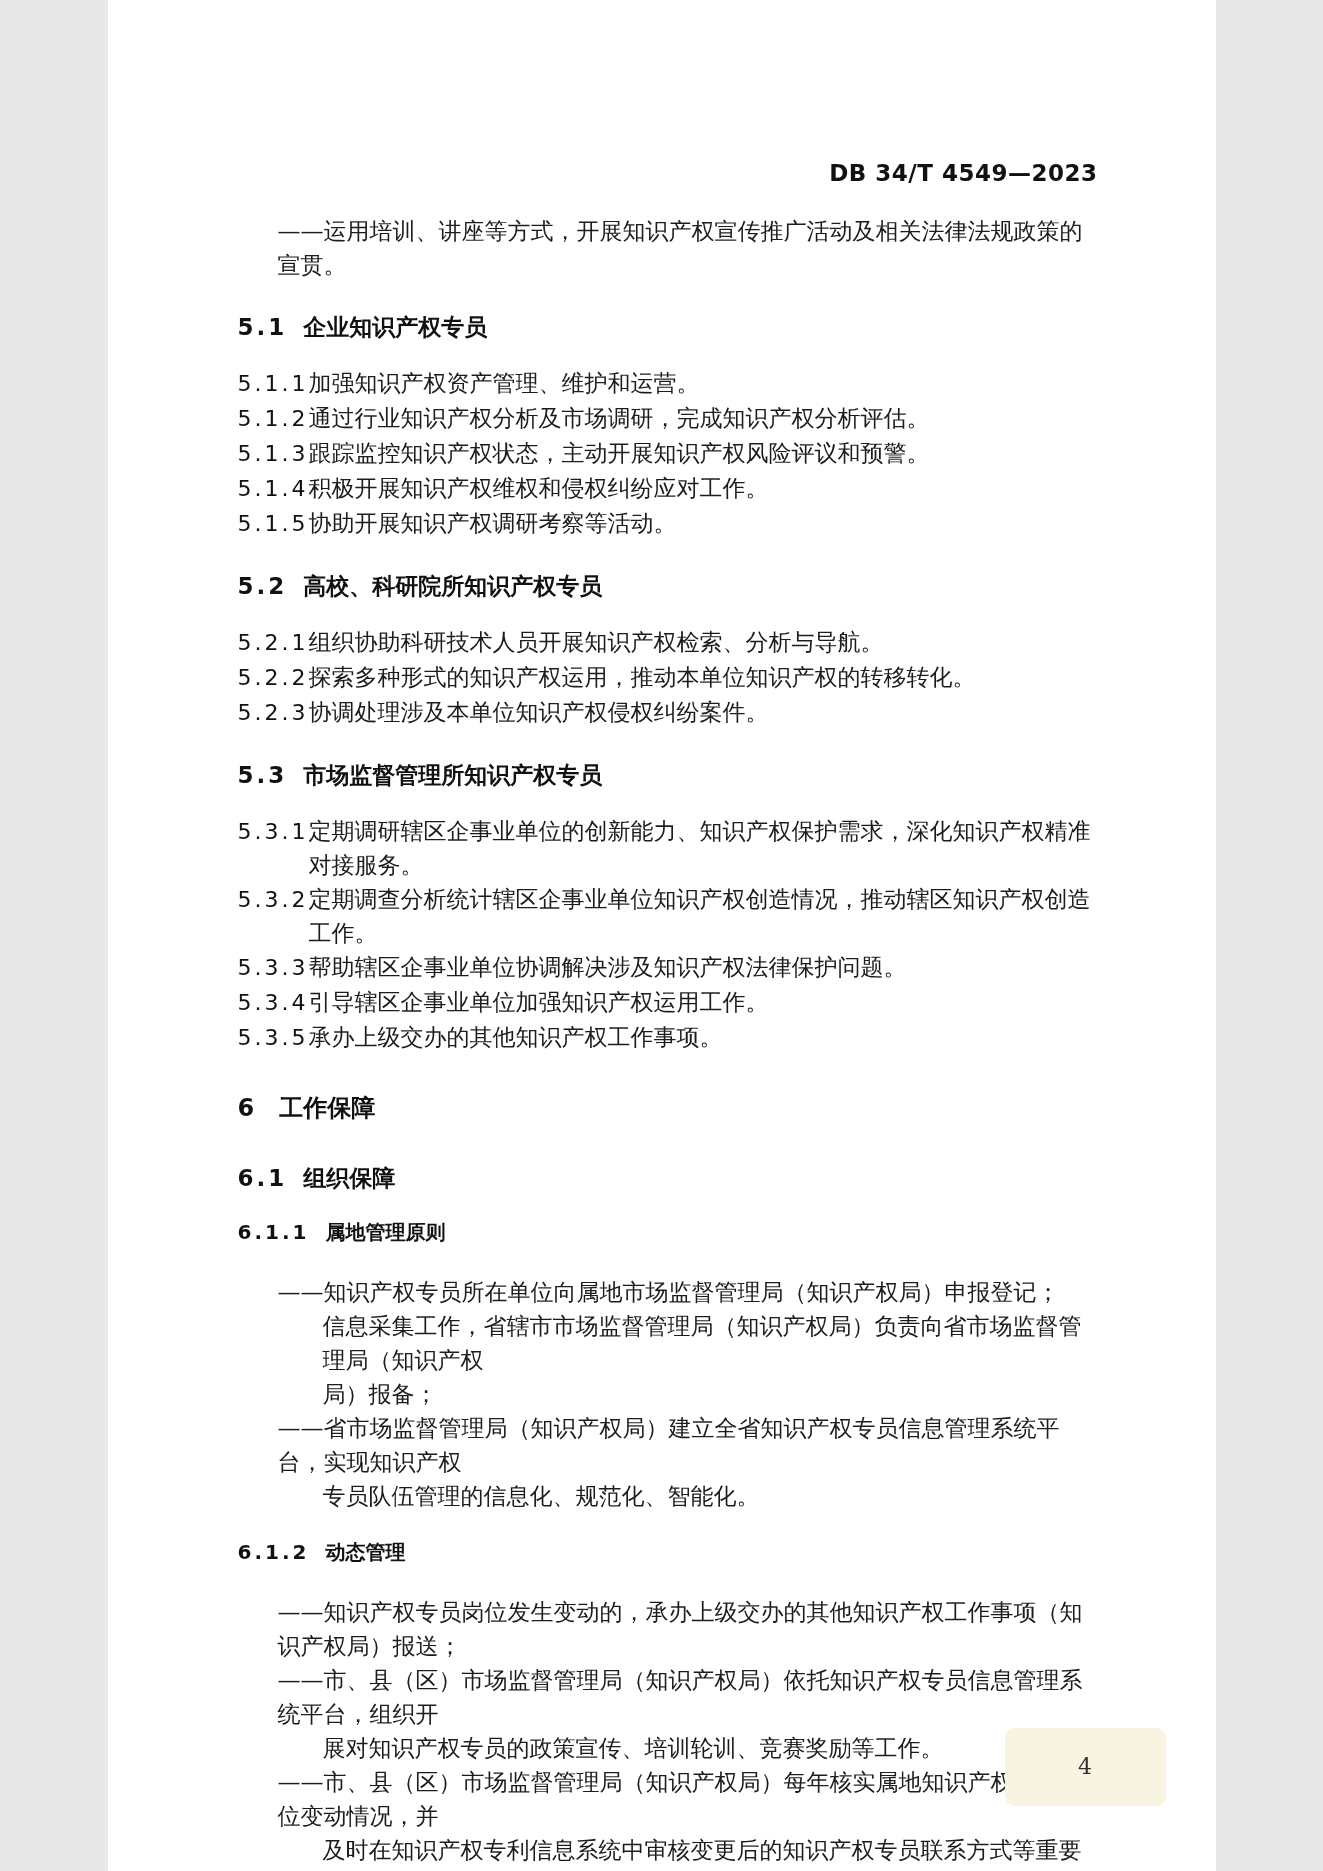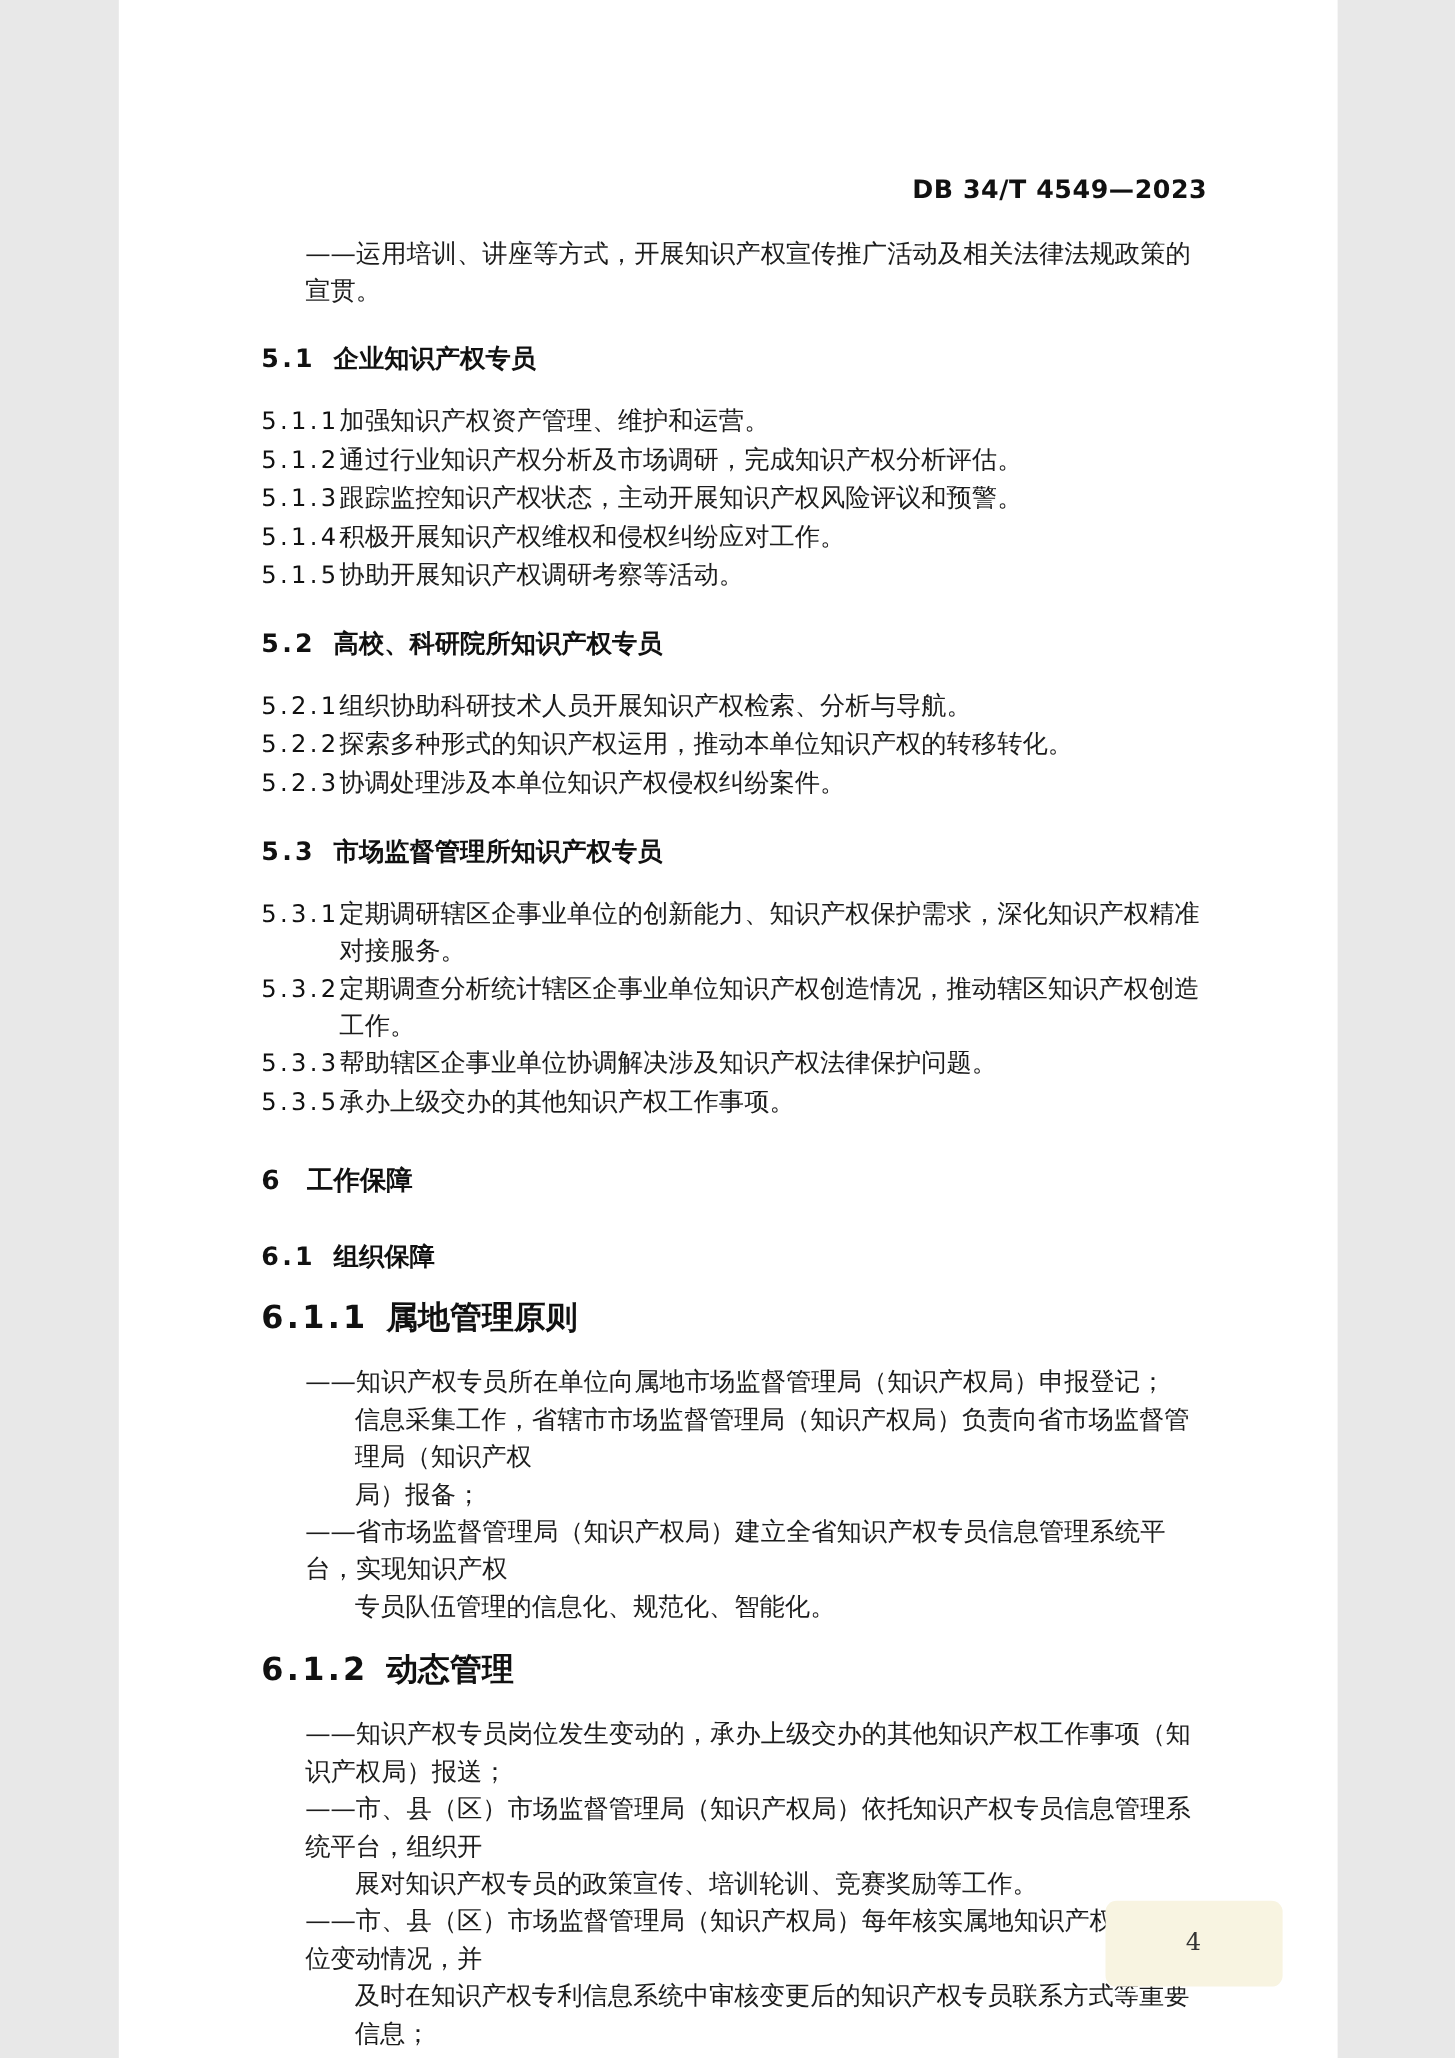--- a/index.html
+++ b/index.html
@@ -28,21 +28,21 @@
     color: #111;
   }
   .heading {
     font-family: "DejaVu Sans", sans-serif;
     font-weight: 700;
     line-height: 30px;
     color: #111;
   }
   .h1 { font-size: 24px; margin-top: 38px; margin-bottom: 40px; }
   .h2 { font-size: 23px; margin-top: 30px; margin-bottom: 24px; }
-  .h3 { font-size: 29px; margin-top: 24px; margin-bottom: 28px; }
+  .h3 { font-size: 20px; margin-top: 24px; margin-bottom: 28px; }
   .h-num { display: inline-block; letter-spacing: 3px; margin-right: 22px; }
   .h2 .h-num, .h3 .h-num { margin-right: 16px; }
   .clause { display: flex; align-items: baseline; }
   .c-num {
     flex: 0 0 auto;
     min-width: 67px;
     font-family: "DejaVu Sans", sans-serif;
     font-size: 22px;
     letter-spacing: 3px;
     color: #111;
@@ -120,20 +120,24 @@
       </div>
       <div class="clause">
         <span class="c-num">5.3.2</span>
         <span class="c-text">定期调查分析统计辖区企事业单位知识产权创造情况，推动辖区知识产权创造工作。</span>
       </div>
       <div class="clause">
         <span class="c-num">5.3.3</span>
         <span class="c-text">帮助辖区企事业单位协调解决涉及知识产权法律保护问题。</span>
       </div>
       <div class="clause">
+        <span class="c-num">5.3.4</span>
+        <span class="c-text">引导辖区企事业单位加强知识产权运用工作。</span>
+      </div>
+      <div class="clause">
         <span class="c-num">5.3.5</span>
         <span class="c-text">承办上级交办的其他知识产权工作事项。</span>
       </div>
       <div class="heading h1"><span class="h-num">6</span><span class="h-title">工作保障</span></div>
       <div class="heading h2"><span class="h-num">6.1</span><span class="h-title">组织保障</span></div>
       <div class="heading h3"><span class="h-num">6.1.1</span><span class="h-title">属地管理原则</span></div>
       <div class="dash-item">
         <div class="dash-line">——知识产权专员所在单位向属地市场监督管理局（知识产权局）申报登记；</div>
       </div>
       <div class="dash-item">

